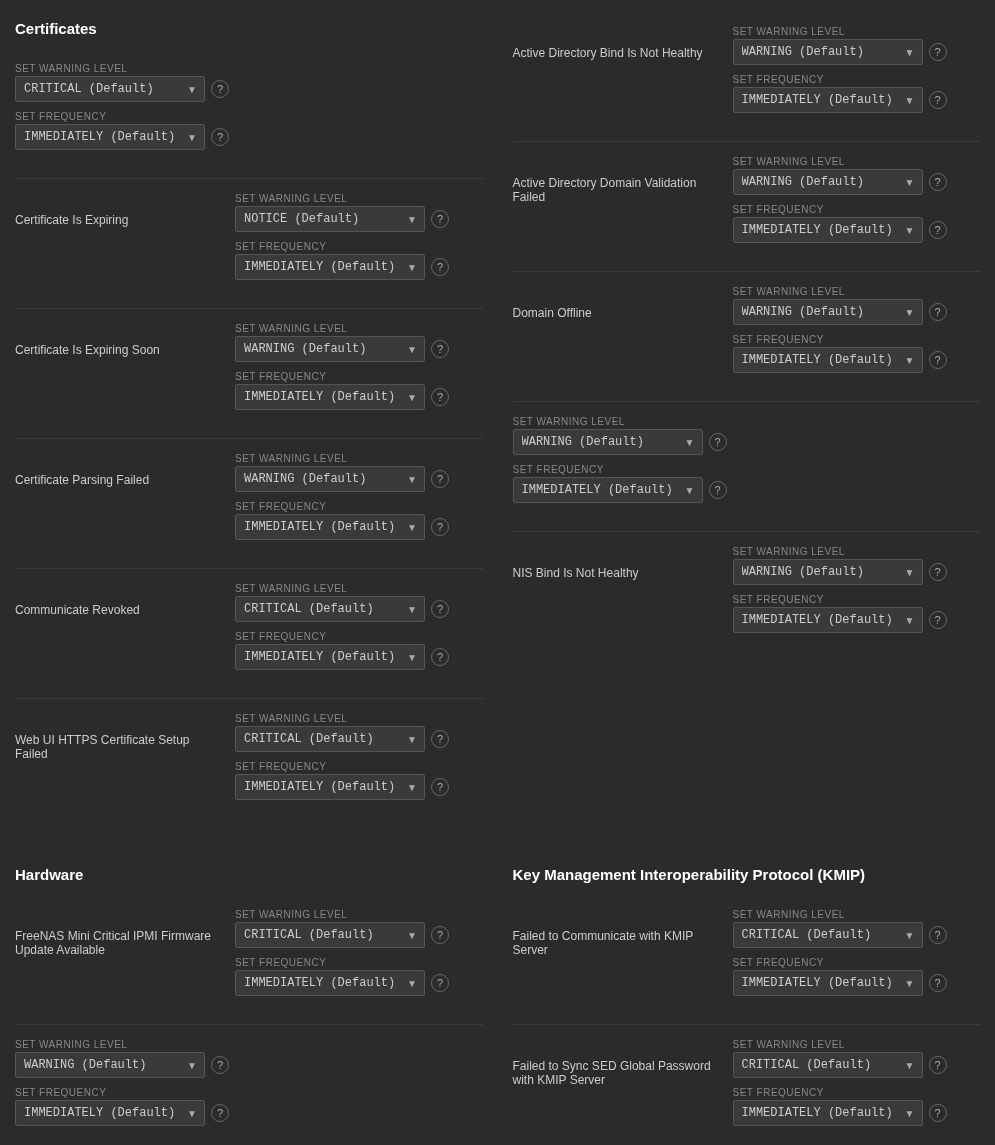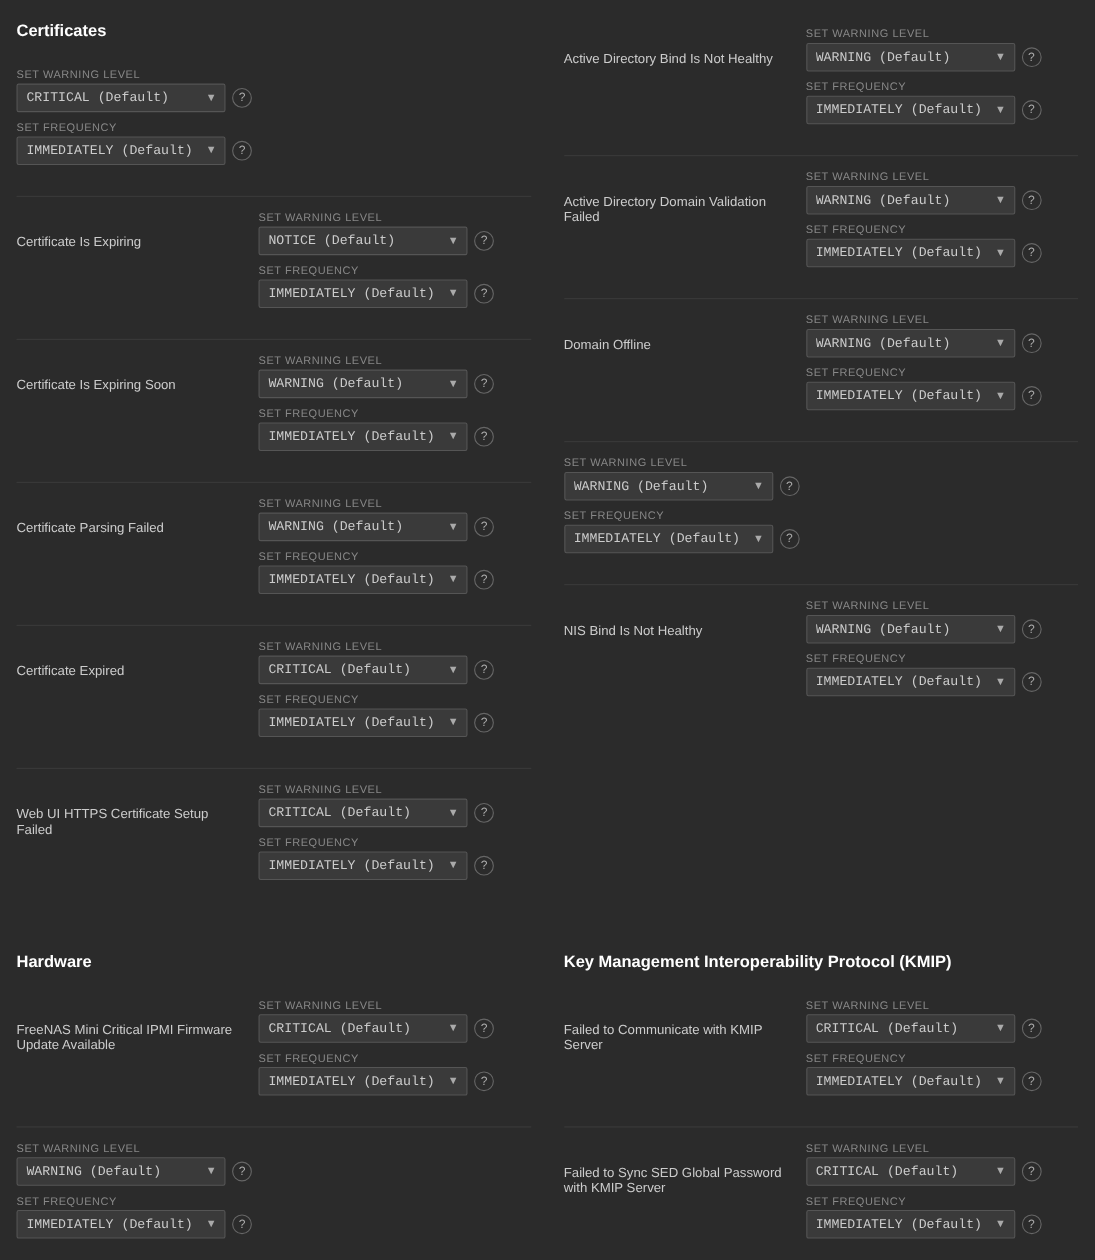--- a/index.html
+++ b/index.html
@@ -199,21 +199,21 @@
                 <div class="dropdown-row">
                   <div class="dropdown-wrapper"><select class="dropdown"><option>IMMEDIATELY (Default)</option></select><span class="dropdown-arrow">▼</span></div>
                   <span class="help-icon">?</span>
                 </div>
               </div>
             </div>
           </div>
         </div>
         <div class="alert-group">
           <div class="alert-block">
-            <div class="alert-label">Certificate Expired</div>
+            <div class="alert-label">Communicate Revoked</div>
             <div class="controls-stack">
               <div class="control-row">
                 <div class="control-label">Set Warning Level</div>
                 <div class="dropdown-row">
                   <div class="dropdown-wrapper"><select class="dropdown"><option>CRITICAL (Default)</option></select><span class="dropdown-arrow">▼</span></div>
                   <span class="help-icon">?</span>
                 </div>
               </div>
               <div class="control-row">
                 <div class="control-label">Set Frequency</div>

